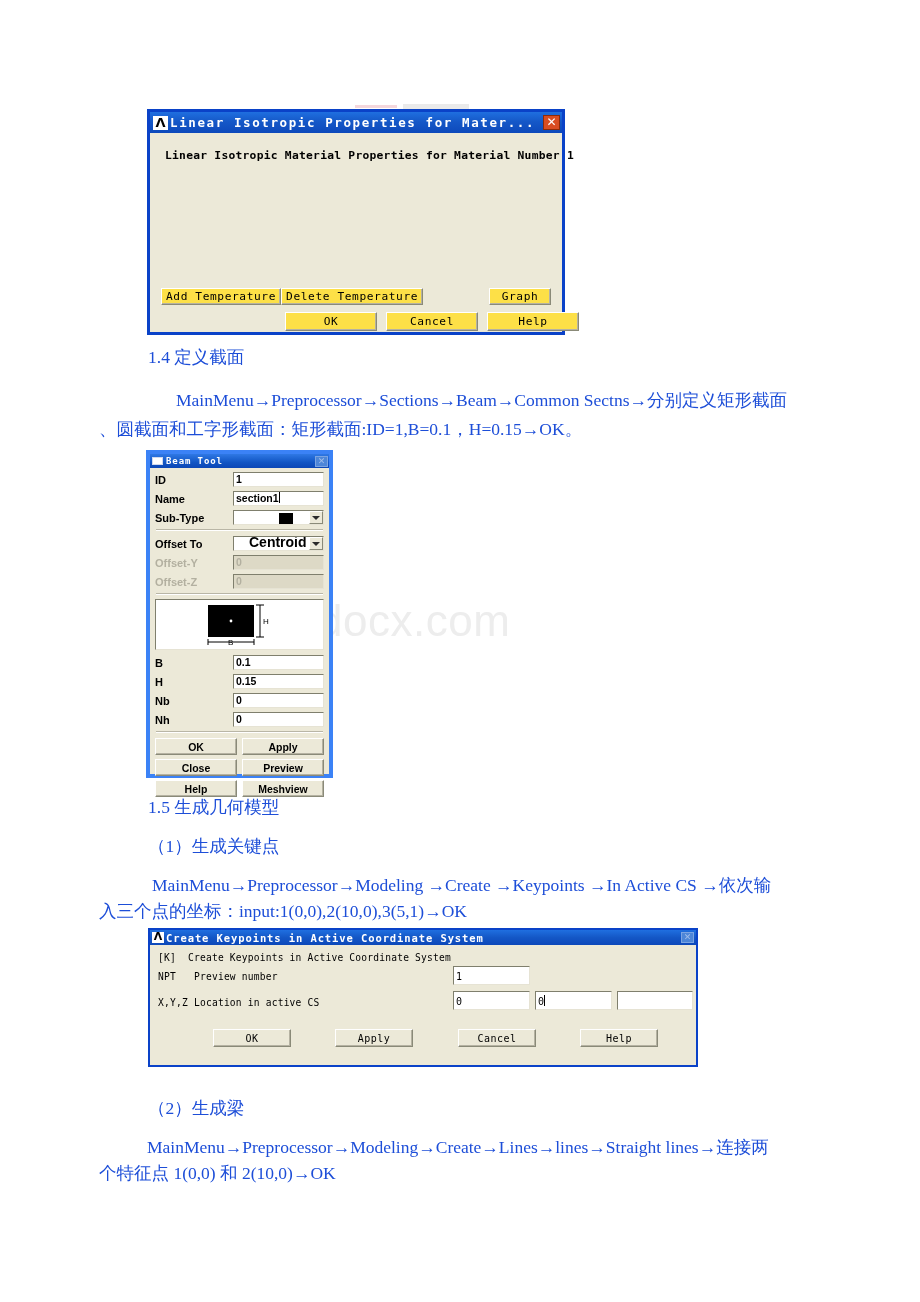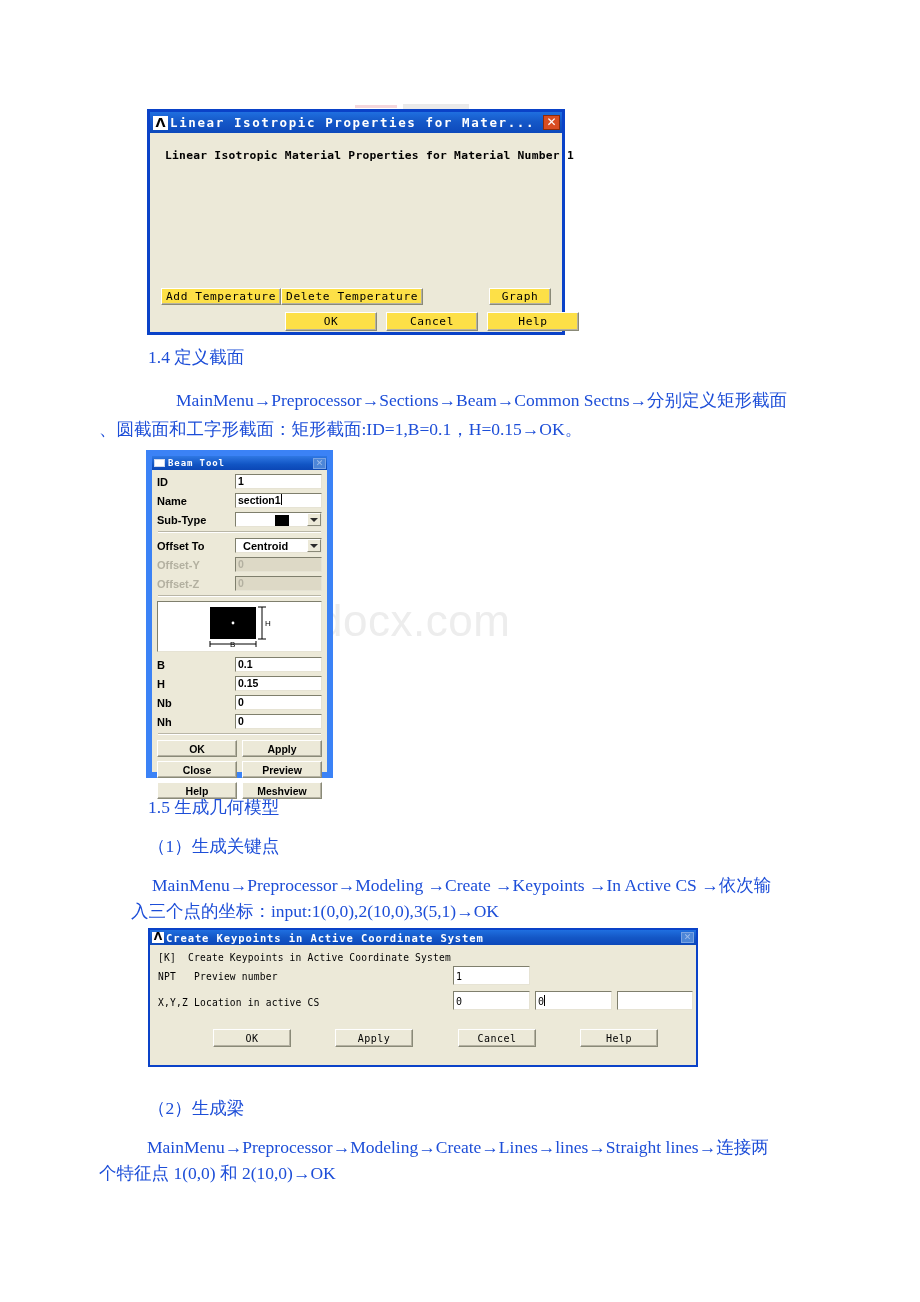--- a/index.html
+++ b/index.html
@@ -179,21 +179,21 @@
   #iso-btnrow2 .btn-classic { height: 19px; width: 92px; }
 
   
   #dlg-beam-tool {
     position: absolute;
     left: 146px;
     top: 450px;
     width: 187px;
     height: 328px;
     background: #ece9d8;
-    border: 6px solid #3b82f6;
+    border: 4px solid #3b82f6;
     box-sizing: border-box;
     z-index: 5;
     font-family: "Liberation Sans", "DejaVu Sans", sans-serif;
   }
   #dlg-beam-tool .titlebar {
     height: 14px;
     background: linear-gradient(to bottom,#2f78e4 0%,#1155c4 60%,#0b47b6 100%);
     display: flex;
     align-items: center;
     padding: 0 1px 0 2px;
@@ -263,24 +263,24 @@
     flex: 1 1 auto;
     height: 15px;
     background: #ffffff;
     border: 1px solid #7f7f6d;
     border-right-color: #e6e3d4;
     border-bottom-color: #e6e3d4;
     box-sizing: border-box;
     display: flex;
     align-items: flex-end;
     position: relative;
-    font-size: 11px;
+    font-size: 14px;
     font-weight: bold;
     font-family: "Liberation Sans","DejaVu Sans", sans-serif;
-    padding-left: 7px;
+    padding-left: 15px;
     overflow: hidden;
   }
   .bt-combo .arrowbox {
     position: absolute; right: 0; top: 0;
     width: 14px; height: 13px;
     background: #ece9d8;
     border: 1px solid #ffffff;
     border-right-color: #8a8a78;
     border-bottom-color: #8a8a78;
     box-sizing: border-box;
@@ -551,21 +551,21 @@
         <div class="bt-btn">Help</div>
         <div class="bt-btn">Meshview</div>
       </div>
     </div>
   </div>
 </div>
 
 <div class="doc-text" style="left:148px; top:794px;">1.5 生成几何模型</div>
 <div class="doc-text" style="left:148px; top:833px;">（1）生成关键点</div>
 <div class="doc-text" style="left:152px; top:872px;">MainMenu→Preprocessor→Modeling →Create →Keypoints →In Active CS →依次输</div>
-<div class="doc-text" style="left:99px; top:898px;margin-left:32px;">入三个点的坐标：input:1(0,0),2(10,0),3(5,1)→OK</div>
+<div class="doc-text" style="left:99px; top:898px;">入三个点的坐标：input:1(0,0),2(10,0),3(5,1)→OK</div>
 
 <div id="dlg-keypoints">
   <div class="titlebar">
     <div class="ansys-logo">Λ</div>
     <div class="title-text">Create Keypoints in Active Coordinate System</div>
     <div class="close-btn-blue">✕</div>
   </div>
   <div class="kp-body">
     <div class="kp-line" style="left:8px; top:7px;">[K]</div>
     <div class="kp-line" style="left:38px; top:7px;">Create Keypoints in Active Coordinate System</div>

